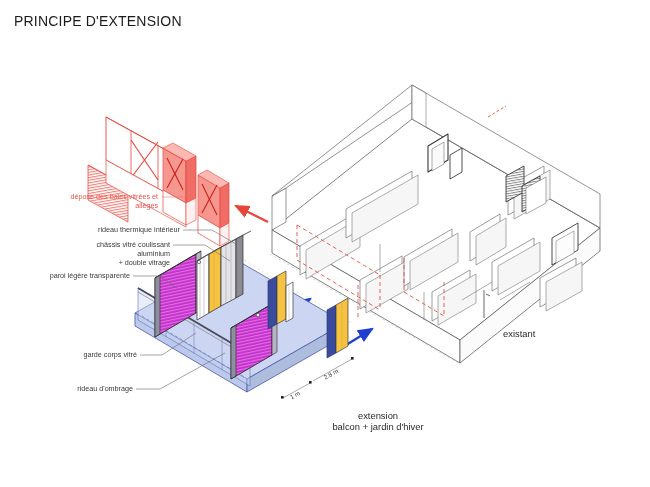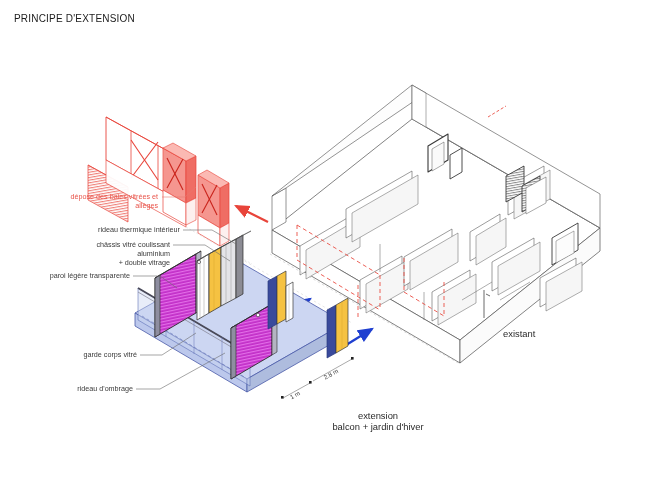--- a/index.html
+++ b/index.html
@@ -17,21 +17,21 @@
   #page-root {
     position: relative;
     width: 650px;
     height: 487px;
     background: #ffffff;
   }
   .page-title {
     position: absolute;
     left: 14px;
     top: 13px;
-    font-size: 10px;
+    font-size: 14px;
     color: #1b1b1b;
     letter-spacing: 0.2px;
     font-family: "Liberation Sans", sans-serif;
     white-space: nowrap;
   }
   svg.board {
     position: absolute;
     left: 0;
     top: 0;
     width: 650px;

